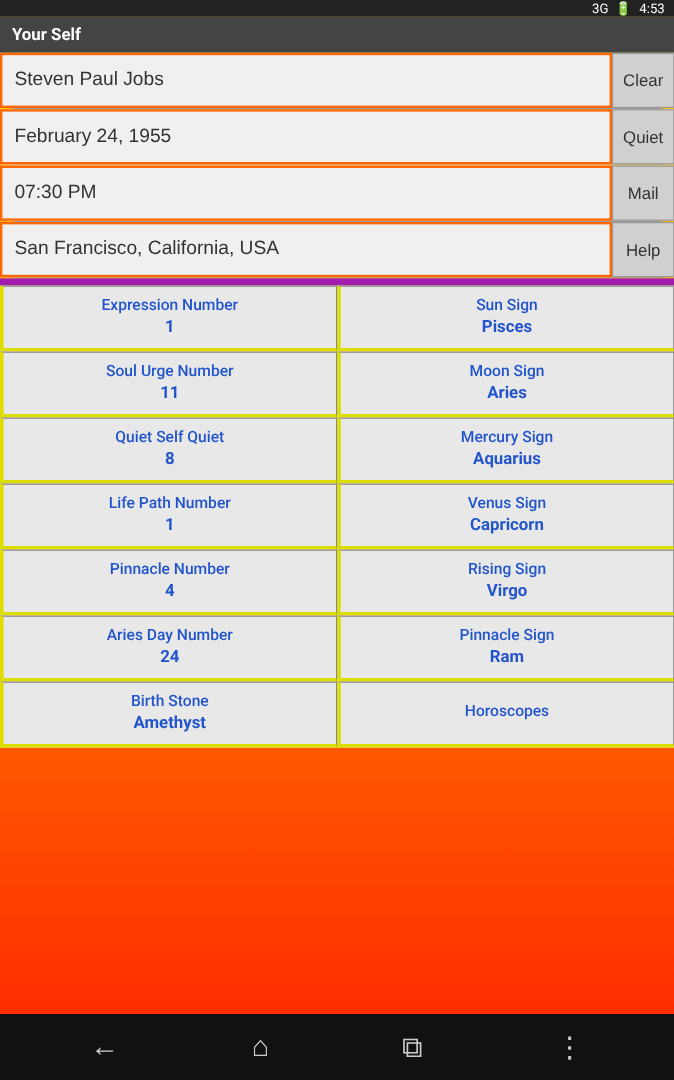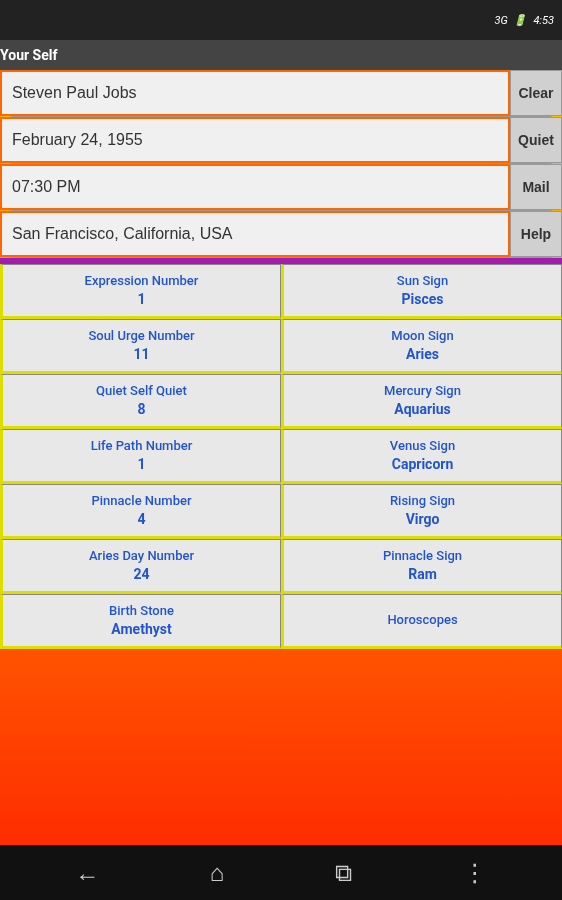--- a/index.html
+++ b/index.html
@@ -9,40 +9,39 @@
       font-family: 'Roboto', Arial, sans-serif;
       background: linear-gradient(to bottom, #FFD700 0%, #FF8C00 40%, #FF4500 80%, #FF2200 100%);
       overflow: hidden;
       display: flex;
       flex-direction: column;
     }
 
     
     .status-bar {
       background: #222;
-      height: 40px;
+      height: 14px;
       display: flex;
       align-items: center;
       justify-content: flex-end;
       padding: 0 8px;
       gap: 6px;
-      font-style: italic;
     }
     .status-bar span {
       color: #fff;
       font-size: 11px;
     }
 
     
     .title-bar {
       background: #444;
       height: 30px;
       display: flex;
       align-items: center;
-      padding: 0 0;
+      padding: 0 10px;
     }
     .title-bar span {
       color: #fff;
       font-size: 14px;
       font-weight: bold;
     }
 
     
     .main-content {
       flex: 1;
@@ -65,21 +64,21 @@
       color: #333;
       height: 46px;
       outline: none;
     }
     .action-btn {
       width: 52px;
       background: #d0d0d0;
       border: 1px solid #999;
       color: #333;
       font-size: 14px;
-      font-weight: bold;
+      font-weight: normal;
       cursor: pointer;
       height: 46px;
       display: flex;
       align-items: center;
       justify-content: center;
     }
 
     
     .grid-area {
       display: grid;

